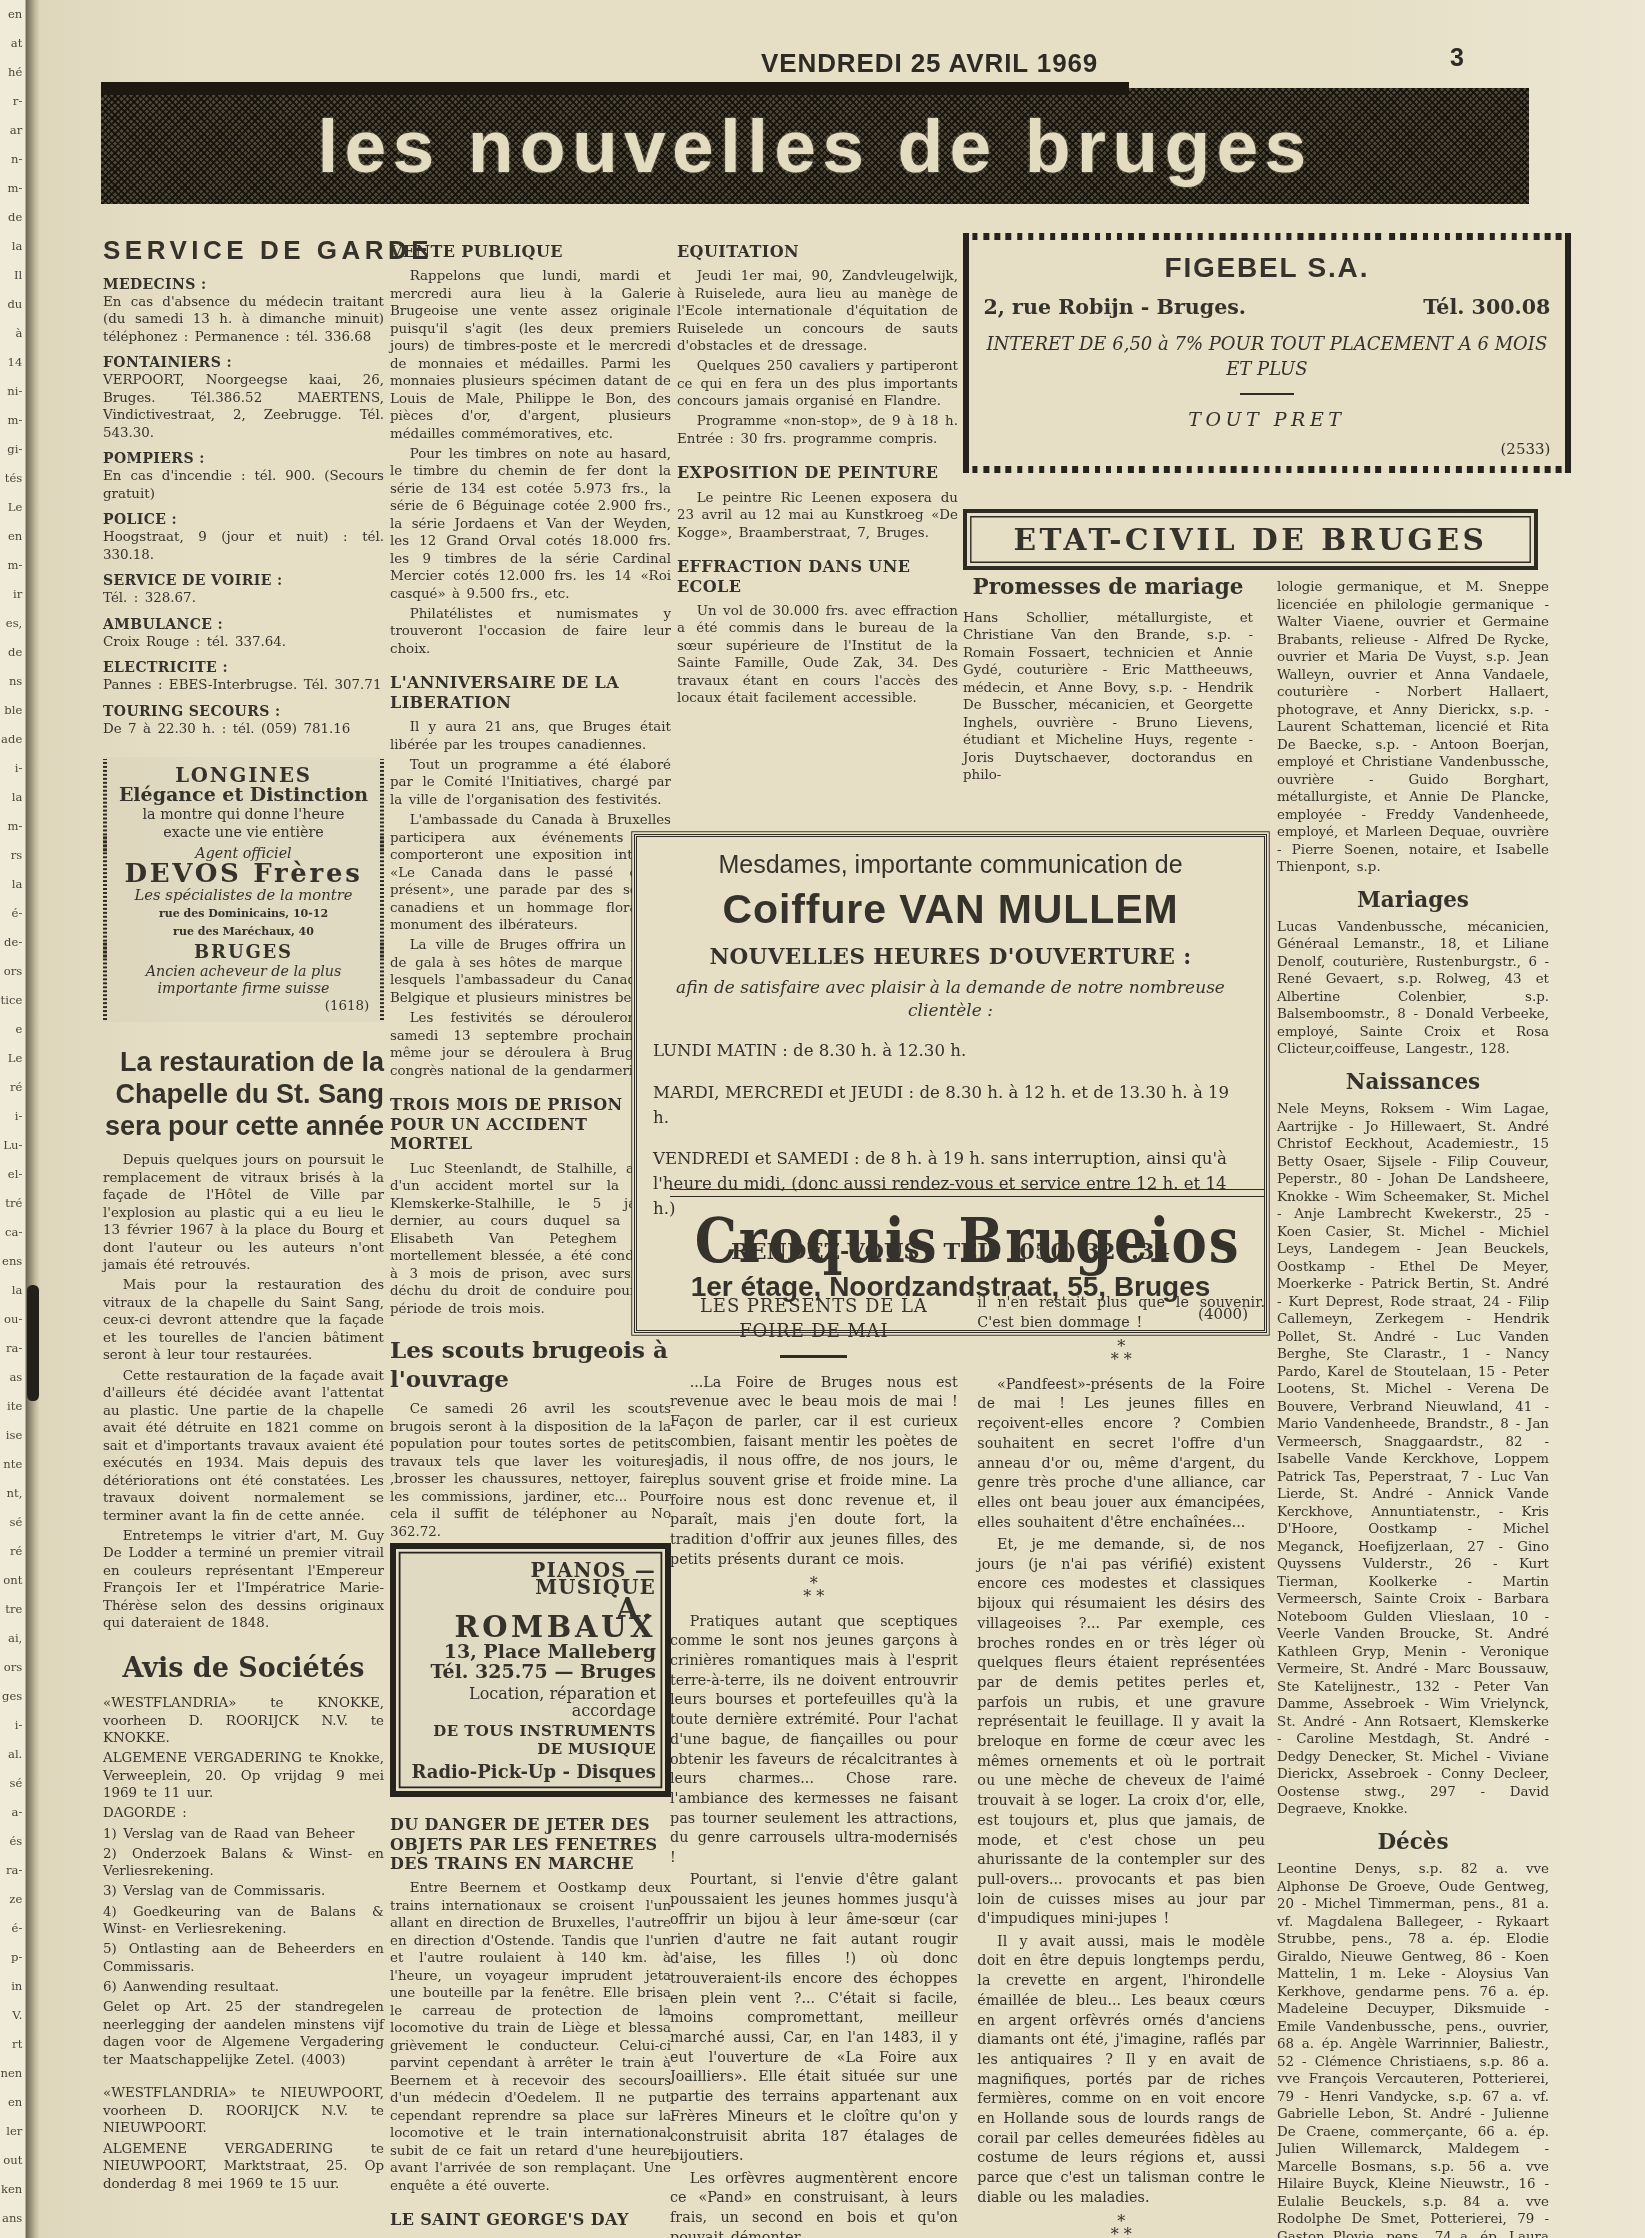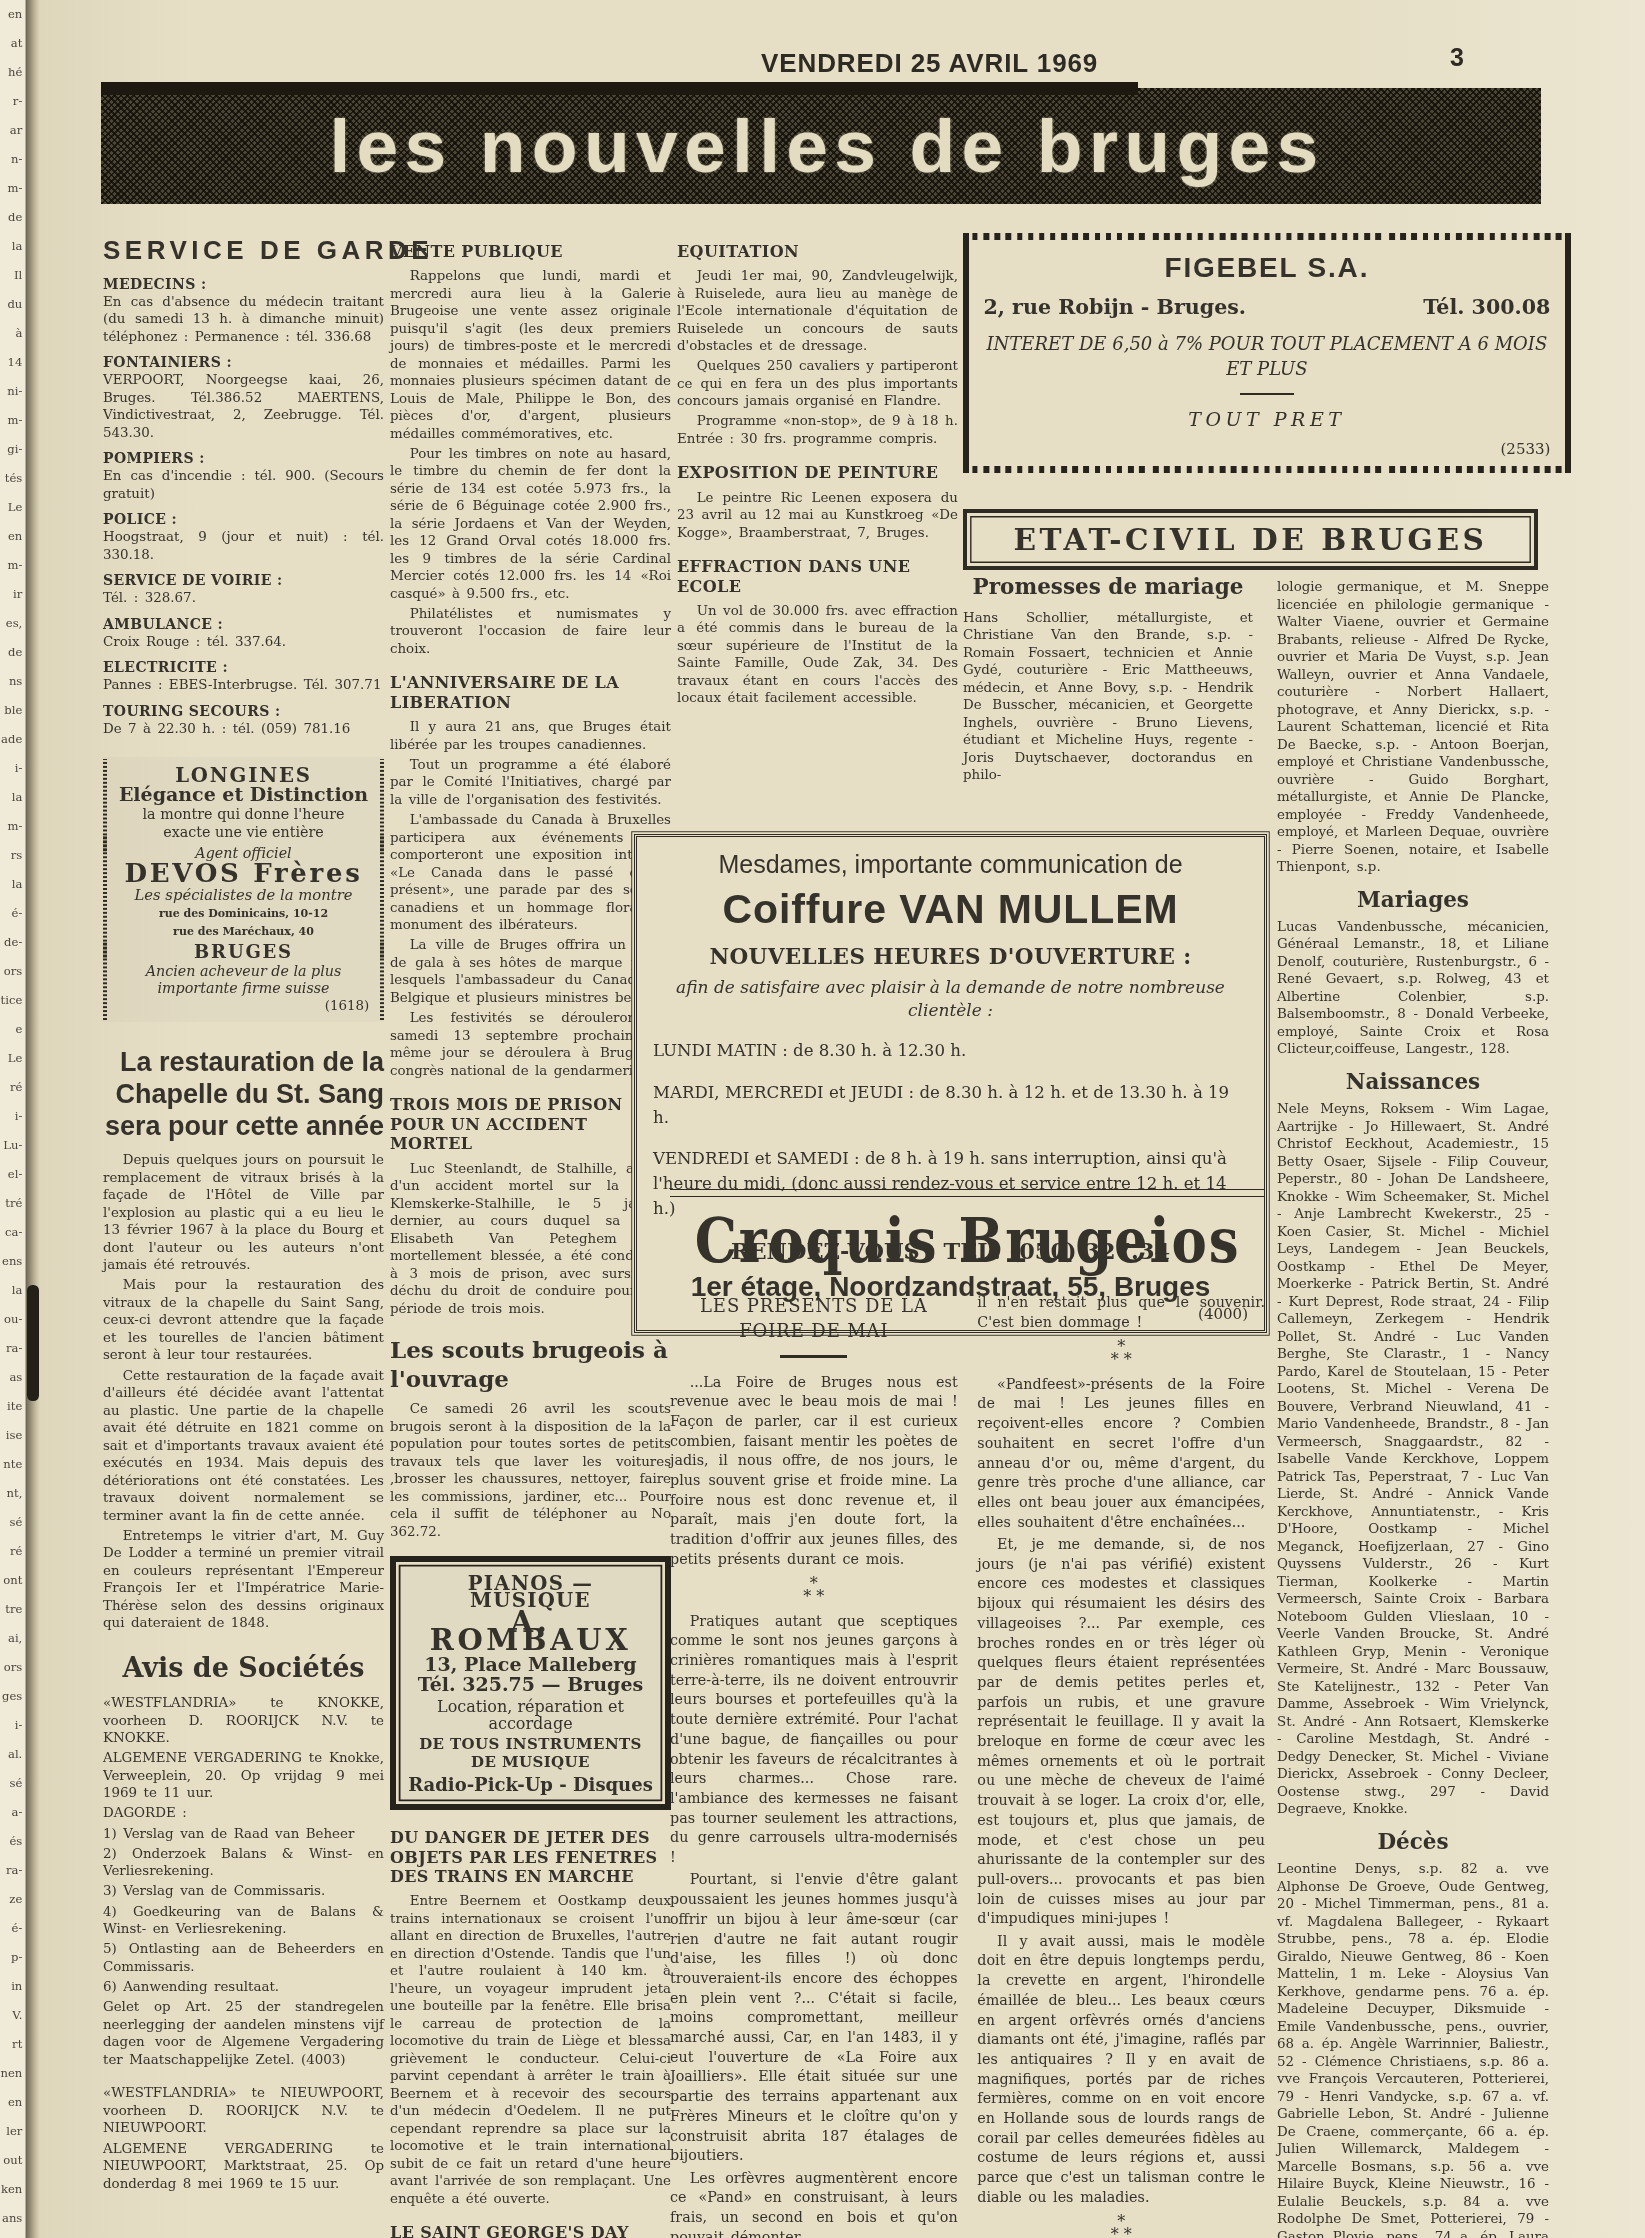--- a/index.html
+++ b/index.html
@@ -19,21 +19,21 @@
   .dateline{position:absolute;top:48px;left:761px;font-family:"Liberation Sans",sans-serif;
         font-weight:bold;font-size:26px;letter-spacing:0.9px;color:#2e2b24;}
   .pagenum{position:absolute;top:43px;left:1450px;font-family:"Liberation Sans",sans-serif;
         font-weight:bold;font-size:25px;color:#2e2b24;}
 
   
   .banner{position:absolute;left:101px;top:88px;width:1428px;height:116px;background:#4c4636;
         background-image:
           repeating-linear-gradient(45deg,rgba(15,12,6,.75) 0 1.8px,rgba(0,0,0,0) 1.8px 4.5px),
           repeating-linear-gradient(-45deg,rgba(15,12,6,.75) 0 1.8px,rgba(0,0,0,0) 1.8px 4.5px);
-        display:flex;align-items:center;justify-content:center;padding-left:12px;}
+        display:flex;align-items:center;justify-content:center;}
   .banner::before{content:"";position:absolute;left:0;top:-6.3px;width:72%;height:13.4px;background:#1d1911;}
   .banner-text{font-family:"Liberation Sans",sans-serif;font-weight:bold;font-size:75px;
         letter-spacing:6.3px;color:#e3dcc0;text-shadow:0 0 2.7px rgba(227,220,192,.55);}
 
   
   .col{position:absolute;font-size:13.4px;line-height:17.5px;text-align:justify;}
   .para{margin:0 0 2.7px 0;text-indent:19.7px;word-spacing:2.2px;}
   .noindent{text-indent:0;}
   .sec-head{font-weight:bold;font-size:16px;line-height:19.7px;letter-spacing:0.4px;margin:16px 0 5.4px;
         text-align:left;text-indent:0;}
@@ -61,21 +61,21 @@
   .longines .l9{font-weight:bold;font-size:18px;letter-spacing:1.8px;margin-top:2.7px;}
   .longines .l10{font-style:italic;font-size:14.3px;line-height:17px;margin-top:2.7px;}
   .longines .lref{text-align:right;font-size:13.4px;}
 
   .big-head-sans{font-family:"Liberation Sans",sans-serif;font-weight:bold;font-size:27px;
         line-height:32px;margin:0 0 9px 0;text-align:right;}
   .big-head-serif{font-weight:bold;font-size:27px;line-height:31px;text-align:center;margin:0 0 10.7px 0;}
   .scouts-head{font-weight:bold;font-size:23px;line-height:29px;text-align:left;margin:18px 0 7.2px;}
 
   .pianos{border:6.3px solid #26231c;box-shadow:inset 0 0 0 2.7px #e6dfc6,inset 0 0 0 4.5px #26231c;
-        padding:12.5px 9px 10.7px;margin:16px 0 18px;text-align:center;}
+        padding:12.5px 9px 10.7px;margin:3px 0 18px;text-align:right;}
   .pianos .p1{font-weight:bold;font-size:19.7px;letter-spacing:1.3px;}
   .pianos .p2{font-weight:bold;font-size:29px;letter-spacing:3.6px;margin-top:4.5px;}
   .pianos .p3{font-weight:bold;font-size:19px;margin-top:6.3px;}
   .pianos .p4{font-weight:bold;font-size:19px;margin-top:2.7px;}
   .pianos .p5{font-size:16px;margin-top:4.5px;}
   .pianos .p6{font-weight:bold;font-size:15px;margin-top:3.6px;letter-spacing:0.4px;}
   .pianos .p7{font-weight:bold;font-size:18px;margin-top:4.5px;}
 
   .figebel{position:absolute;left:963px;top:233px;width:567px;
         border:7.6px solid transparent;

